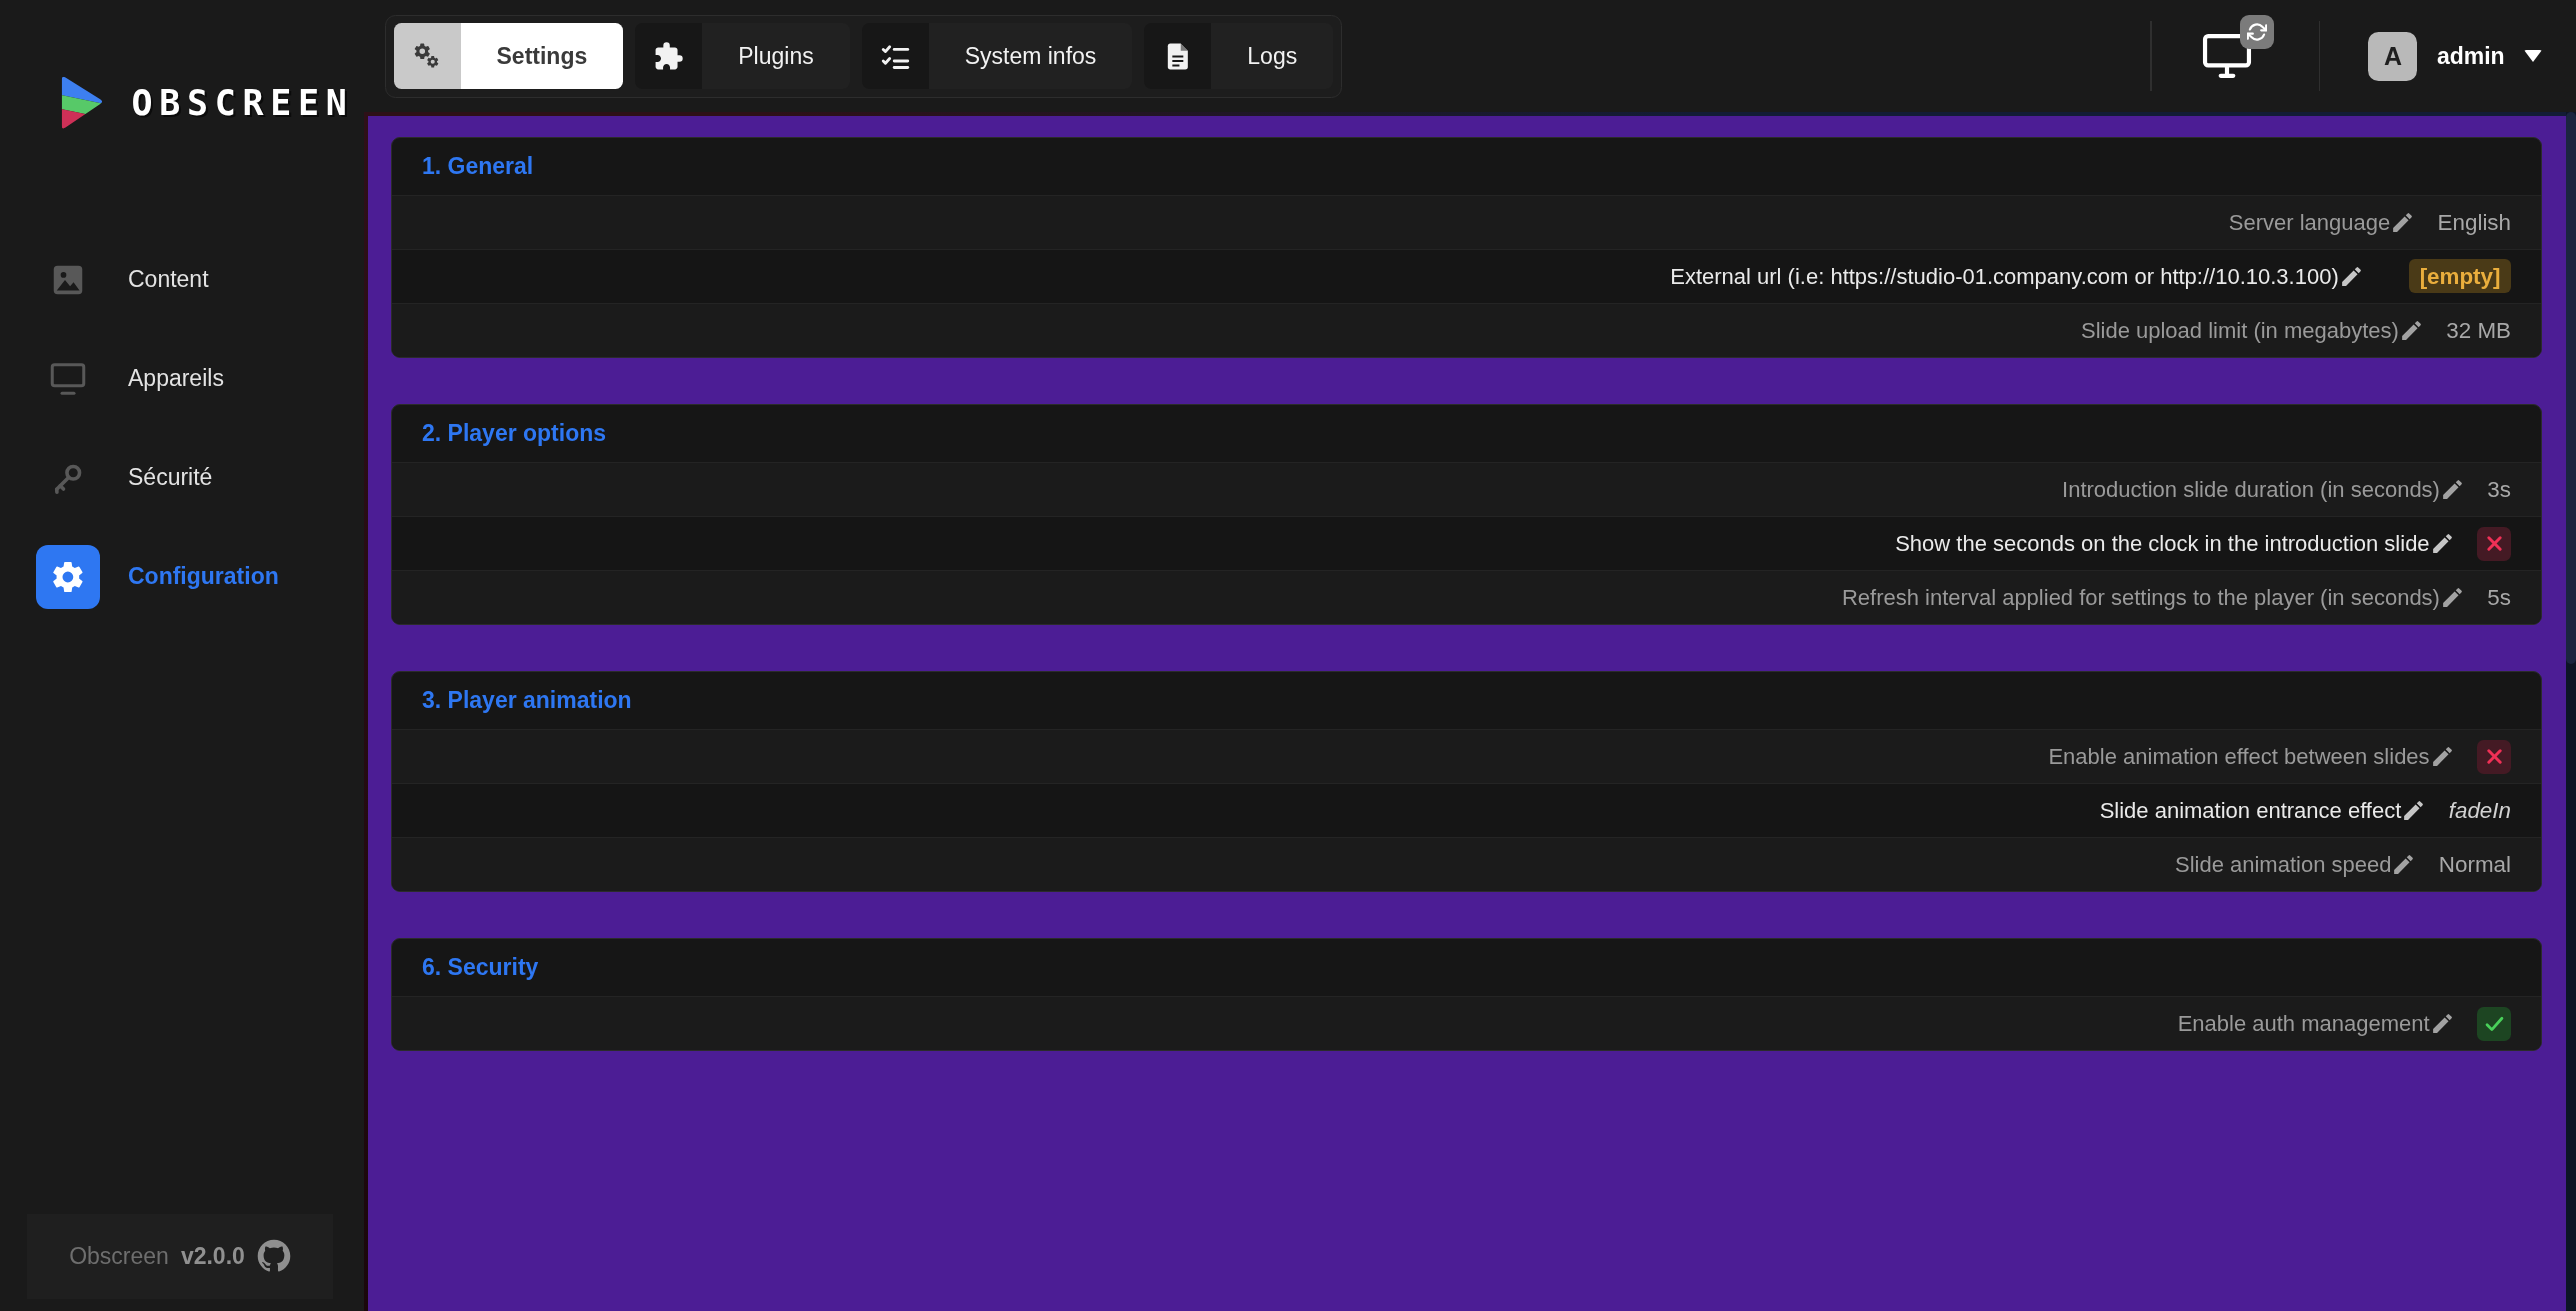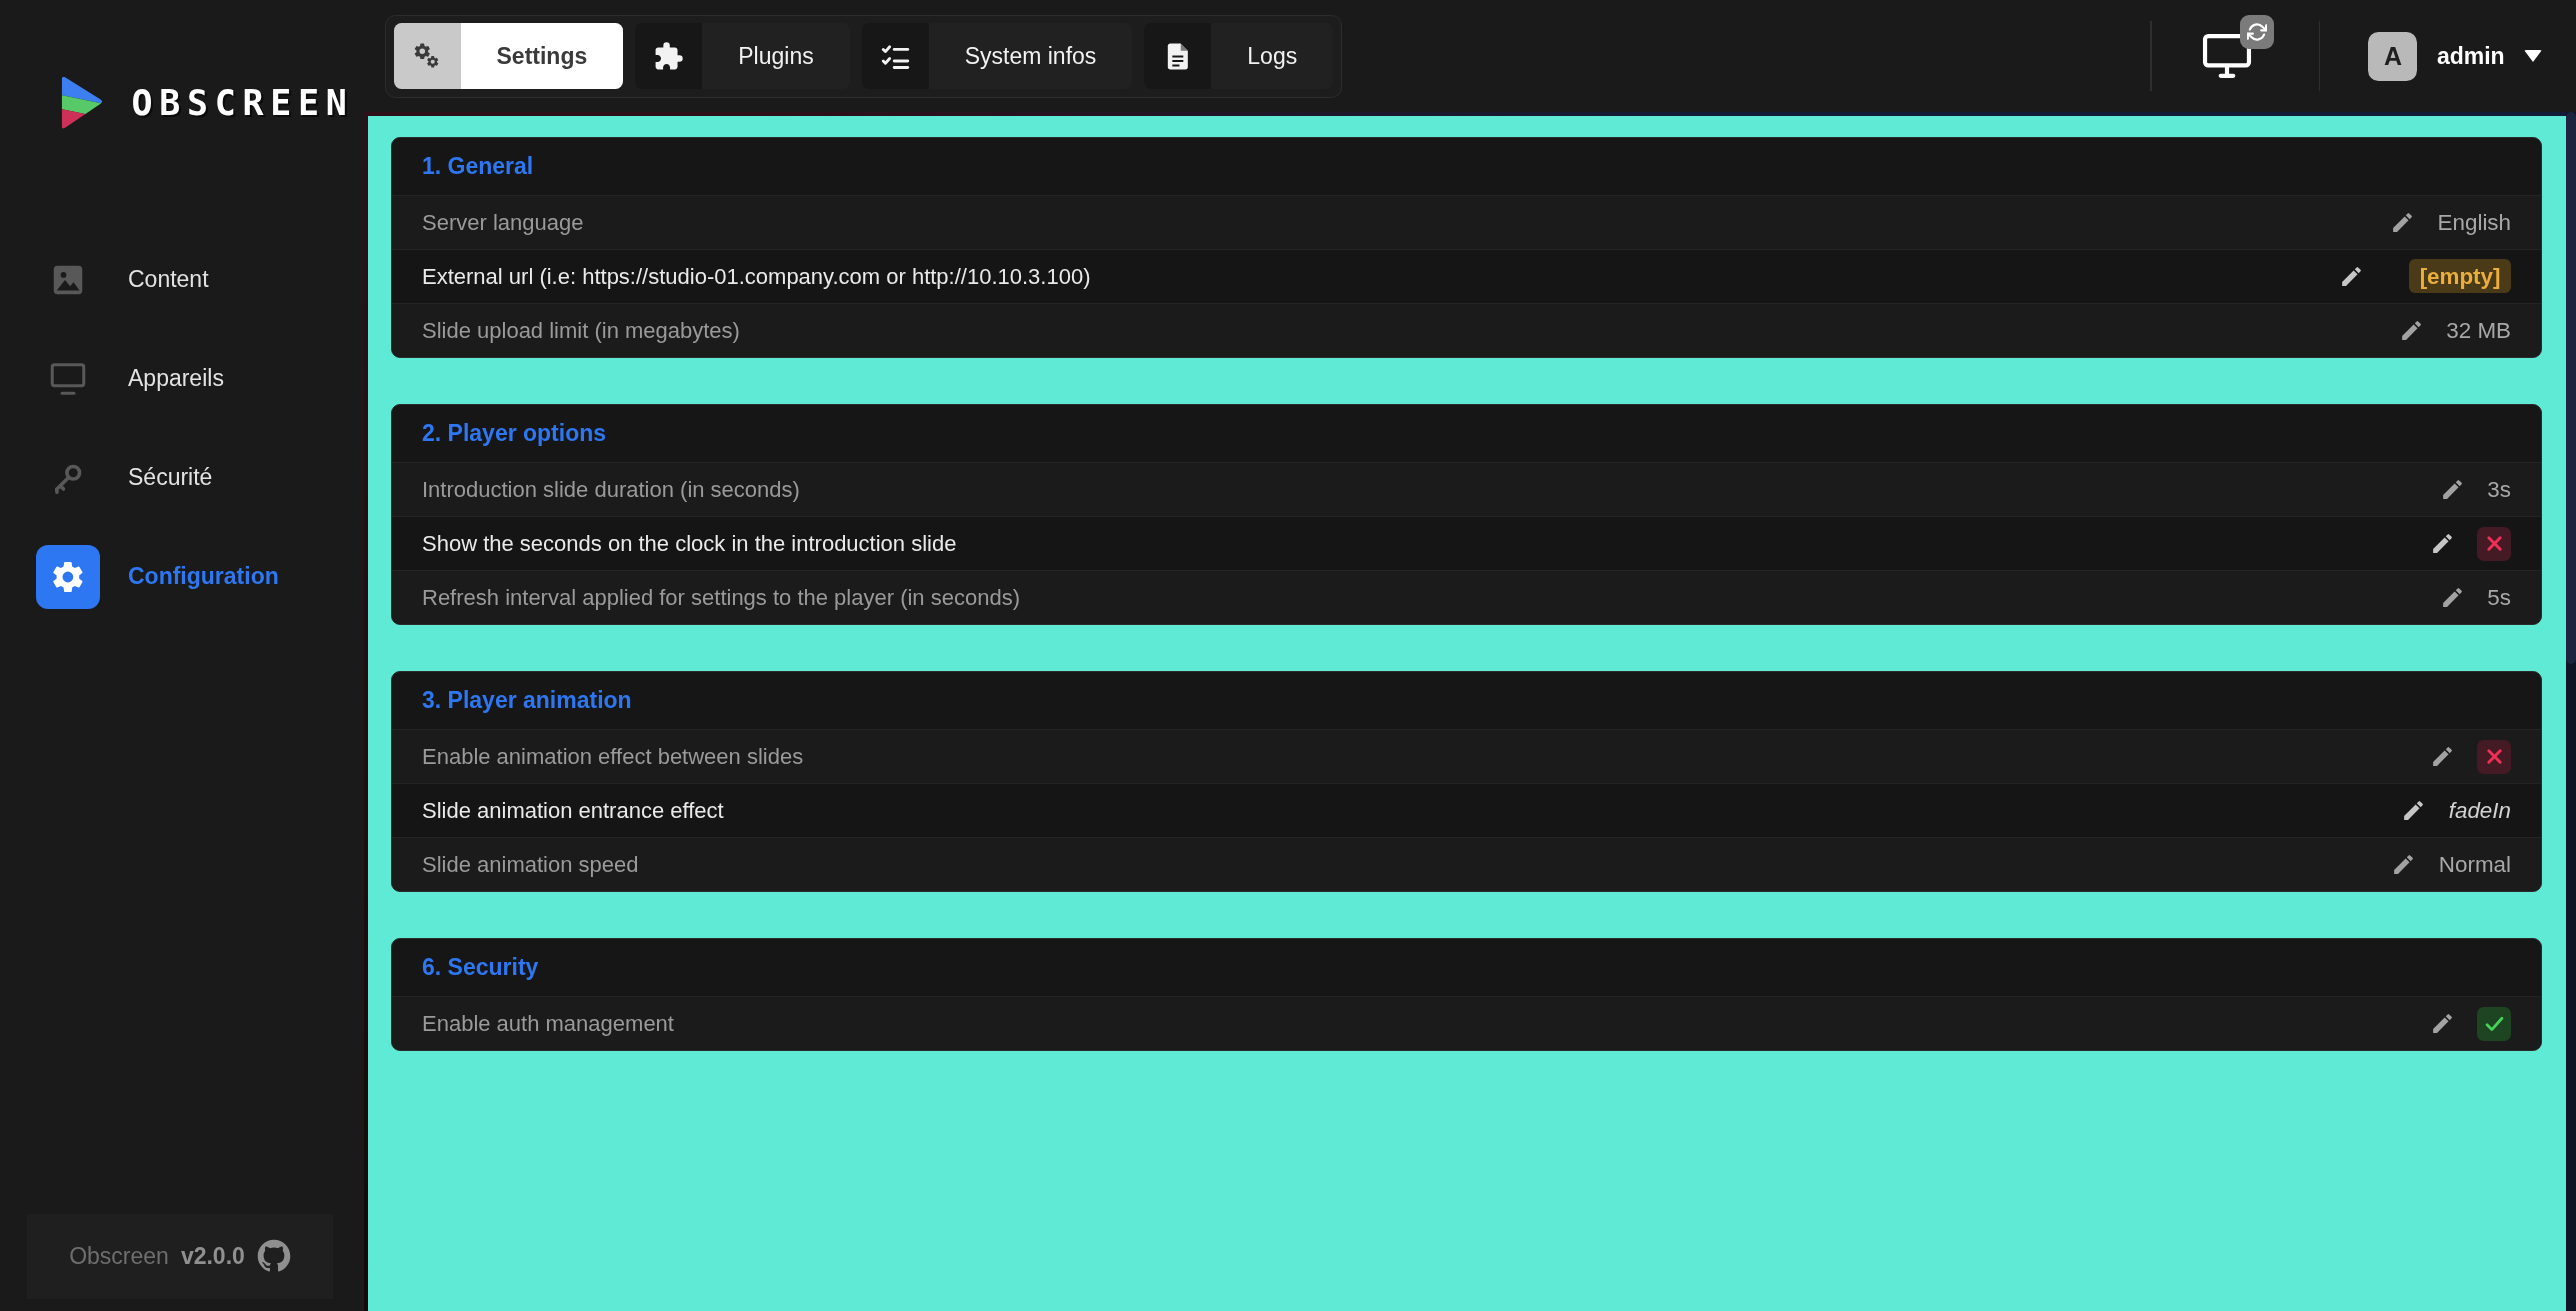--- a/index.html
+++ b/index.html
@@ -17,42 +17,42 @@
   .nav-icon svg { width:36px; height:36px; }
   .nav-label { margin-left:28px; font-size:23px; color:#e3e3e3; }
   .nav-item.active .nav-icon { background:var(--accent); color:#ffffff; }
   .nav-item.active .nav-label { color:var(--accent); font-weight:bold; }
   .sidebar-footer { position:absolute; left:27px; right:31px; bottom:13.5px; height:85px; background:#1f1f1f; display:flex; align-items:center; justify-content:center; gap:12px; }
   .footer-app { font-size:23px; color:#6e6e6e; }
   .footer-ver { font-size:23px; color:#909090; font-weight:bold; }
   .footer-git { width:34px; height:34px; color:#8f8f8f; }
 
   
-  .main { flex:1; display:flex; flex-direction:column; min-width:0; }
+  .main { flex:1; display:flex; flex-direction:column; min-width:0;text-align:right; }
   .topbar { height:112px; background:#1a1a1a; display:flex; align-items:center; padding:0 34px 0 21px; }
   .tabbar { display:flex; gap:12px; background:#1d1d1d; border:1.5px solid #2d2d2d; border-radius:10.5px; padding:7.5px; }
   .tab { display:flex; border-radius:7.5px; overflow:hidden; height:66px; cursor:pointer; }
   .tab-icon { width:67px; display:flex; align-items:center; justify-content:center; background:#171717; color:#f2f2f2; position:relative; }
   .tab-icon svg { width:31px; height:31px; }
   .tab-label { display:flex; align-items:center; padding:0 36px; background:#212121; color:#f2f2f2; font-size:23px; }
   .tab.active .tab-icon { background:#c9c9c9; color:#3a3a3a; }
   .tab.active .tab-label { background:#ffffff; color:#3a3a3a; font-weight:bold; }
   .topbar-spacer { flex:1; }
   .vdivider { width:1.5px; height:70px; background:#2f2f2f; }
   .screen-sync { position:relative; margin:0 66px 0 49px; cursor:pointer; }
   .screen-sync .monitor { width:52px; height:46px; color:#ffffff; display:block; }
   .sync-badge { position:absolute; top:-18px; right:-21px; width:34px; height:34px; border-radius:9px; background:#7b7b7b; display:flex; align-items:center; justify-content:center; color:#ffffff; }
   .sync-badge svg { width:20px; height:20px; }
   .user { display:flex; align-items:center; gap:19.4px; margin-left:48px; cursor:pointer; }
   .avatar { width:49px; height:49px; border-radius:10.5px; background:#b9b9b9; color:#1f1f1f; font-weight:bold; font-size:25px; display:flex; align-items:center; justify-content:center; }
   .user-name { color:#ffffff; font-size:23px; font-weight:bold; }
   .caret { width:0; height:0; border-left:9.7px solid transparent; border-right:9.7px solid transparent; border-top:12px solid #ffffff; border-radius:2.2px; }
 
   
-  .content { flex:1; background:#5eead4; position:relative; padding:25.4px 34px 0 27px; overflow:hidden; }
+  .content { flex:1; background:#4c1d95; position:relative; padding:25.4px 34px 0 27px; overflow:hidden; }
   .content::before { content:""; position:absolute; top:0; left:0; right:0; height:3.7px; background:linear-gradient(90deg,#2e1018 18%, #131c36 60%, #131c36); }
   .content::after { content:""; position:absolute; top:0; left:0; bottom:0; width:3.7px; background:linear-gradient(180deg,#2e1018, #230b10 60%, #1a070b); }
   .scrolltrack { position:absolute; top:0; right:0; bottom:0; width:10.5px; background:#0d1526; }
   .scrollthumb { position:absolute; top:0; right:0; width:10.5px; height:46%; background:#1b2540; border-radius:5.2px; }
   .card { background:#161616; border:1.5px solid #2b2b2b; border-radius:9px; overflow:hidden; margin-bottom:46px; }
   .card-header { height:57px; display:flex; align-items:center; padding:0 30px; }
   .card-title { color:var(--accent); font-weight:bold; font-size:23px; }
   .card-rows .row { border-top:0.7px solid #242424; }
   .row { height:54px; display:flex; align-items:center; padding:0 30px; }
   .row.odd { background:#1b1b1b; }

